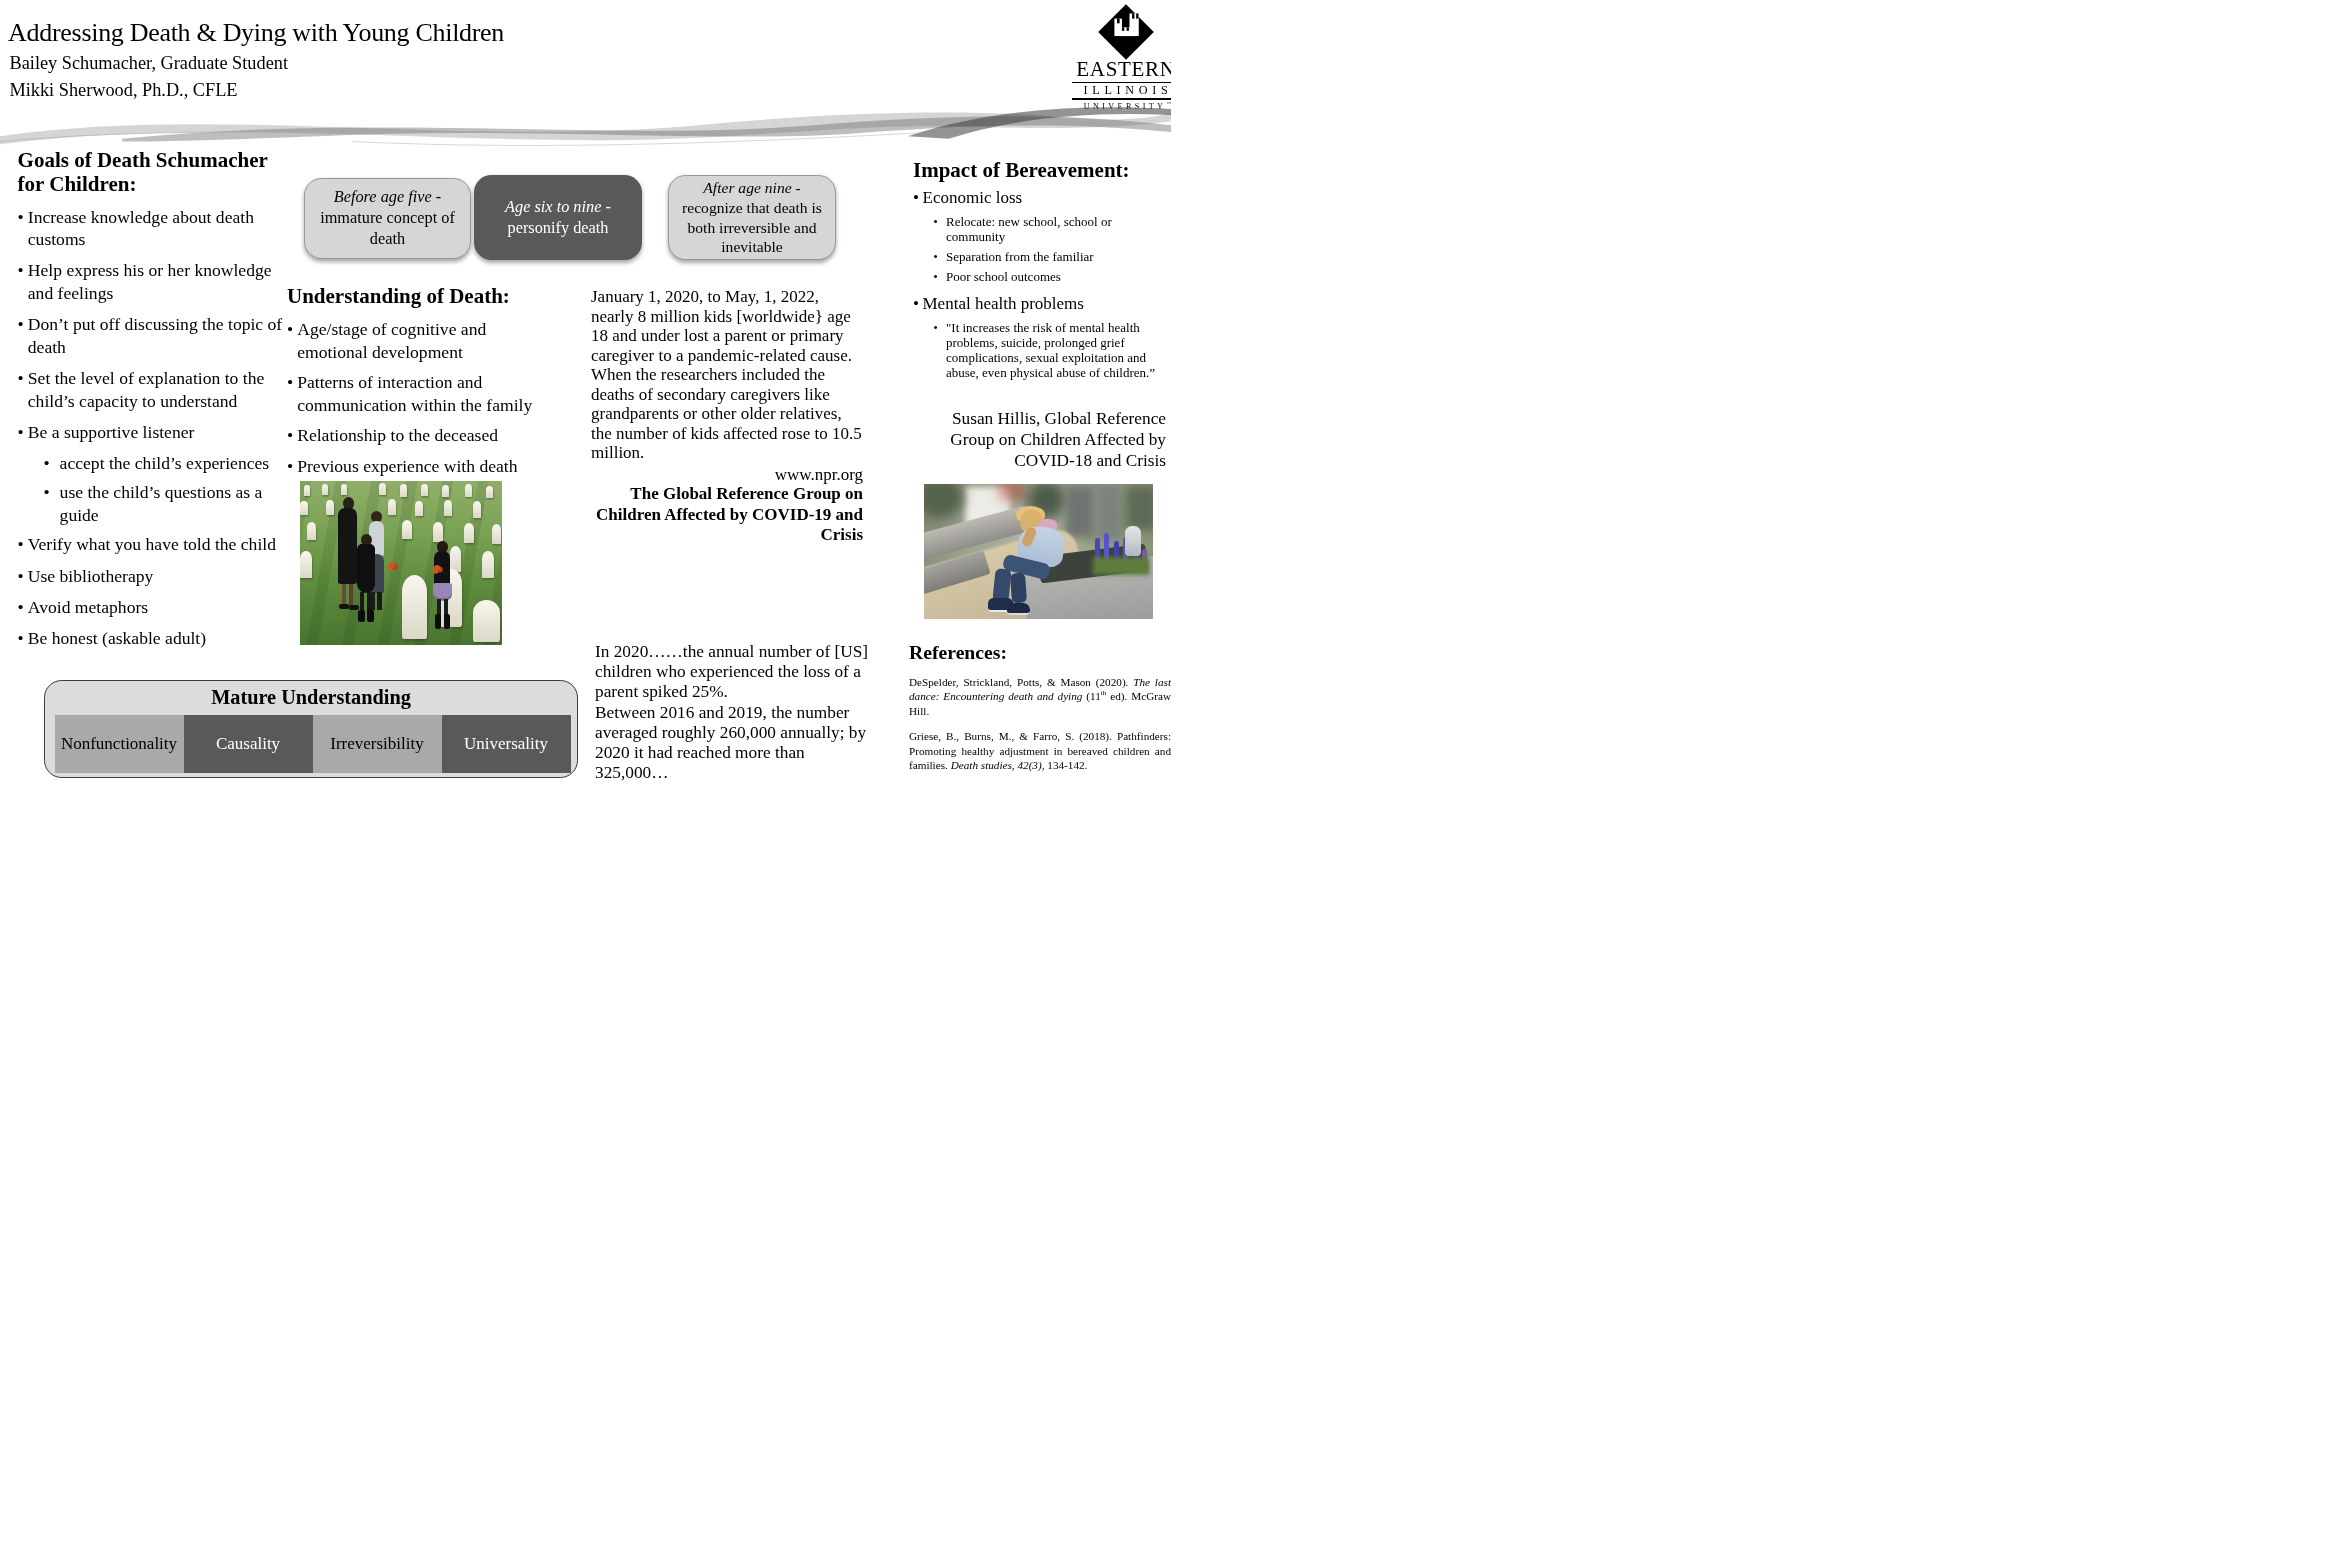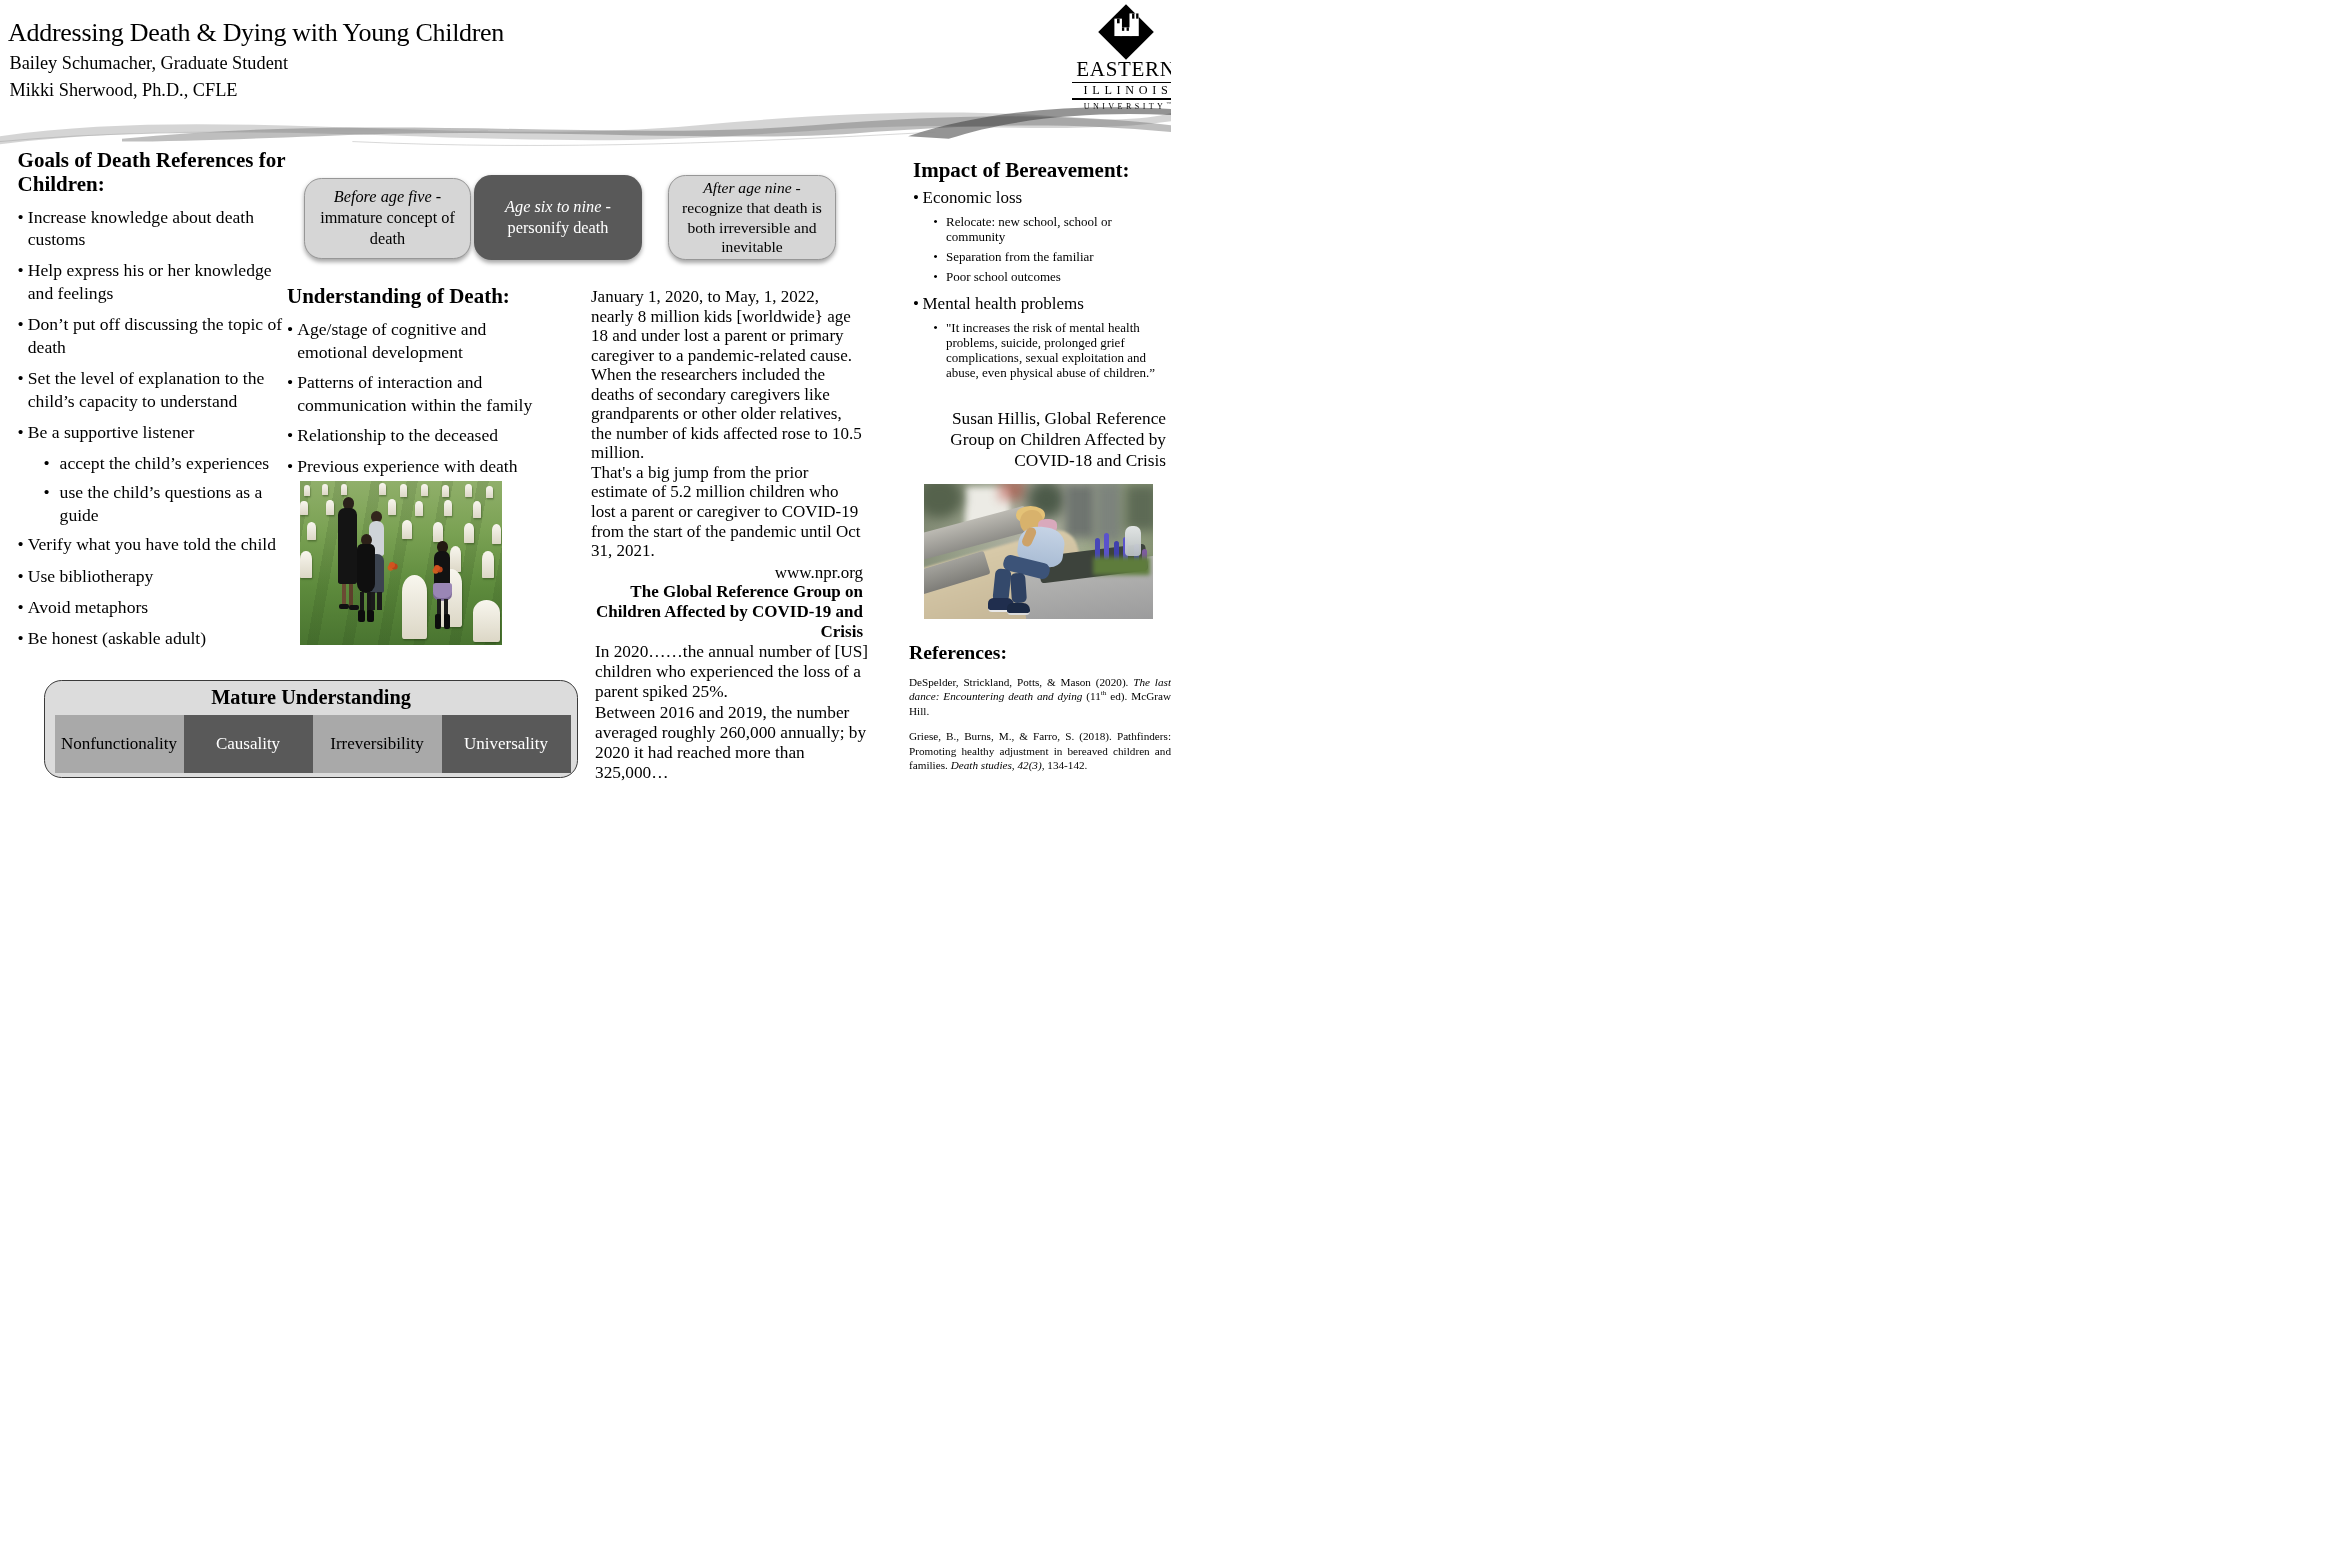--- a/index.html
+++ b/index.html
@@ -122,21 +122,21 @@
 
 <svg class="abs wave" width="1171" height="68" viewBox="0 0 1728 100">
   <path d="M0,62 C320,16 680,78 1030,46 C1240,26 1430,22 1570,34 C1650,41 1700,36 1728,28 L1728,40 C1660,50 1560,52 1440,48 C1260,42 1120,66 900,68 C620,70 300,36 0,74 Z" fill="#9a9a9a" opacity="0.42"></path>
   <path d="M180,66 C560,28 900,70 1200,46 C1390,31 1550,26 1728,46 L1728,56 C1560,40 1420,46 1260,58 C1060,72 760,48 470,62 C360,66 260,70 180,70 Z" fill="#6f6f6f" opacity="0.45"></path>
   <path d="M1340,62 C1460,22 1600,14 1728,22 L1728,31 C1610,25 1490,36 1400,66 Z" fill="#3c3c3c" opacity="0.55"></path>
   <path d="M0,70 C260,46 480,62 720,54" stroke="#adadad" stroke-width="1.5" fill="none" opacity="0.6"></path>
   <path d="M520,70 C820,84 1120,70 1380,56" stroke="#8b8b8b" stroke-width="1" fill="none" opacity="0.5"></path>
 </svg>
 
 <section class="abs goals blist">
-  <h2 class="sec-heading">Goals of Death References for Children:</h2>
+  <h2 class="sec-heading">Goals of Death Schumacher for Children:</h2>
   <div class="item">Increase knowledge about death customs</div>
   <div class="item">Help express his or her knowledge and feelings</div>
   <div class="item">Don’t put off discussing the topic of death</div>
   <div class="item">Set the level of explanation to the child’s capacity to understand</div>
   <div class="item">Be a supportive listener</div>
   <div class="sub">accept the child’s experiences</div>
   <div class="sub">use the child’s questions as a guide</div>
   <div class="item">Verify what you have told the child</div>
   <div class="item">Use bibliotherapy</div>
   <div class="item">Avoid metaphors</div>
@@ -232,21 +232,20 @@
     <div style="position:absolute;left:9.5px;top:58px;width:4.1px;height:17.6px;background:#1c1c1c;"></div>
     <div style="position:absolute;left:0.7px;top:73px;width:6.8px;height:15px;background:#0c0c0c;border-radius:2px;"></div>
     <div style="position:absolute;left:9.5px;top:73px;width:6.8px;height:15px;background:#0c0c0c;border-radius:2px;"></div>
   </div>
   <div class="fl" style="left:89px;top:81px;"></div>
   <div class="fl" style="left:134px;top:84px;"></div>
 </div>
 
 <section class="abs covid">
   <p>January 1, 2020, to May, 1, 2022, nearly 8 million kids [worldwide} age 18 and under lost a parent or primary caregiver to a pandemic-related cause. When the researchers included the deaths of secondary caregivers like grandparents or other older relatives, the number of kids affected rose to 10.5 million.</p>
-  <p>That's a big jump from the prior estimate of 5.2 million children who lost a parent or caregiver to COVID-19 from the start of the pandemic until Oct 31, 2021.</p>
   <div class="covid-src">www.npr.org</div>
   <div class="covid-group">The Global Reference Group on Children Affected by COVID-19 and Crisis</div>
 </section>
 
 <section class="abs usstats">
   <div>In 2020……the annual number of [US] children who experienced the loss of a parent spiked 25%.</div>
   <div>Between 2016 and 2019, the number averaged roughly 260,000 annually; by 2020 it had reached more than 325,000…</div>
   <div>https://judishouse.org/</div>
 </section>
 

